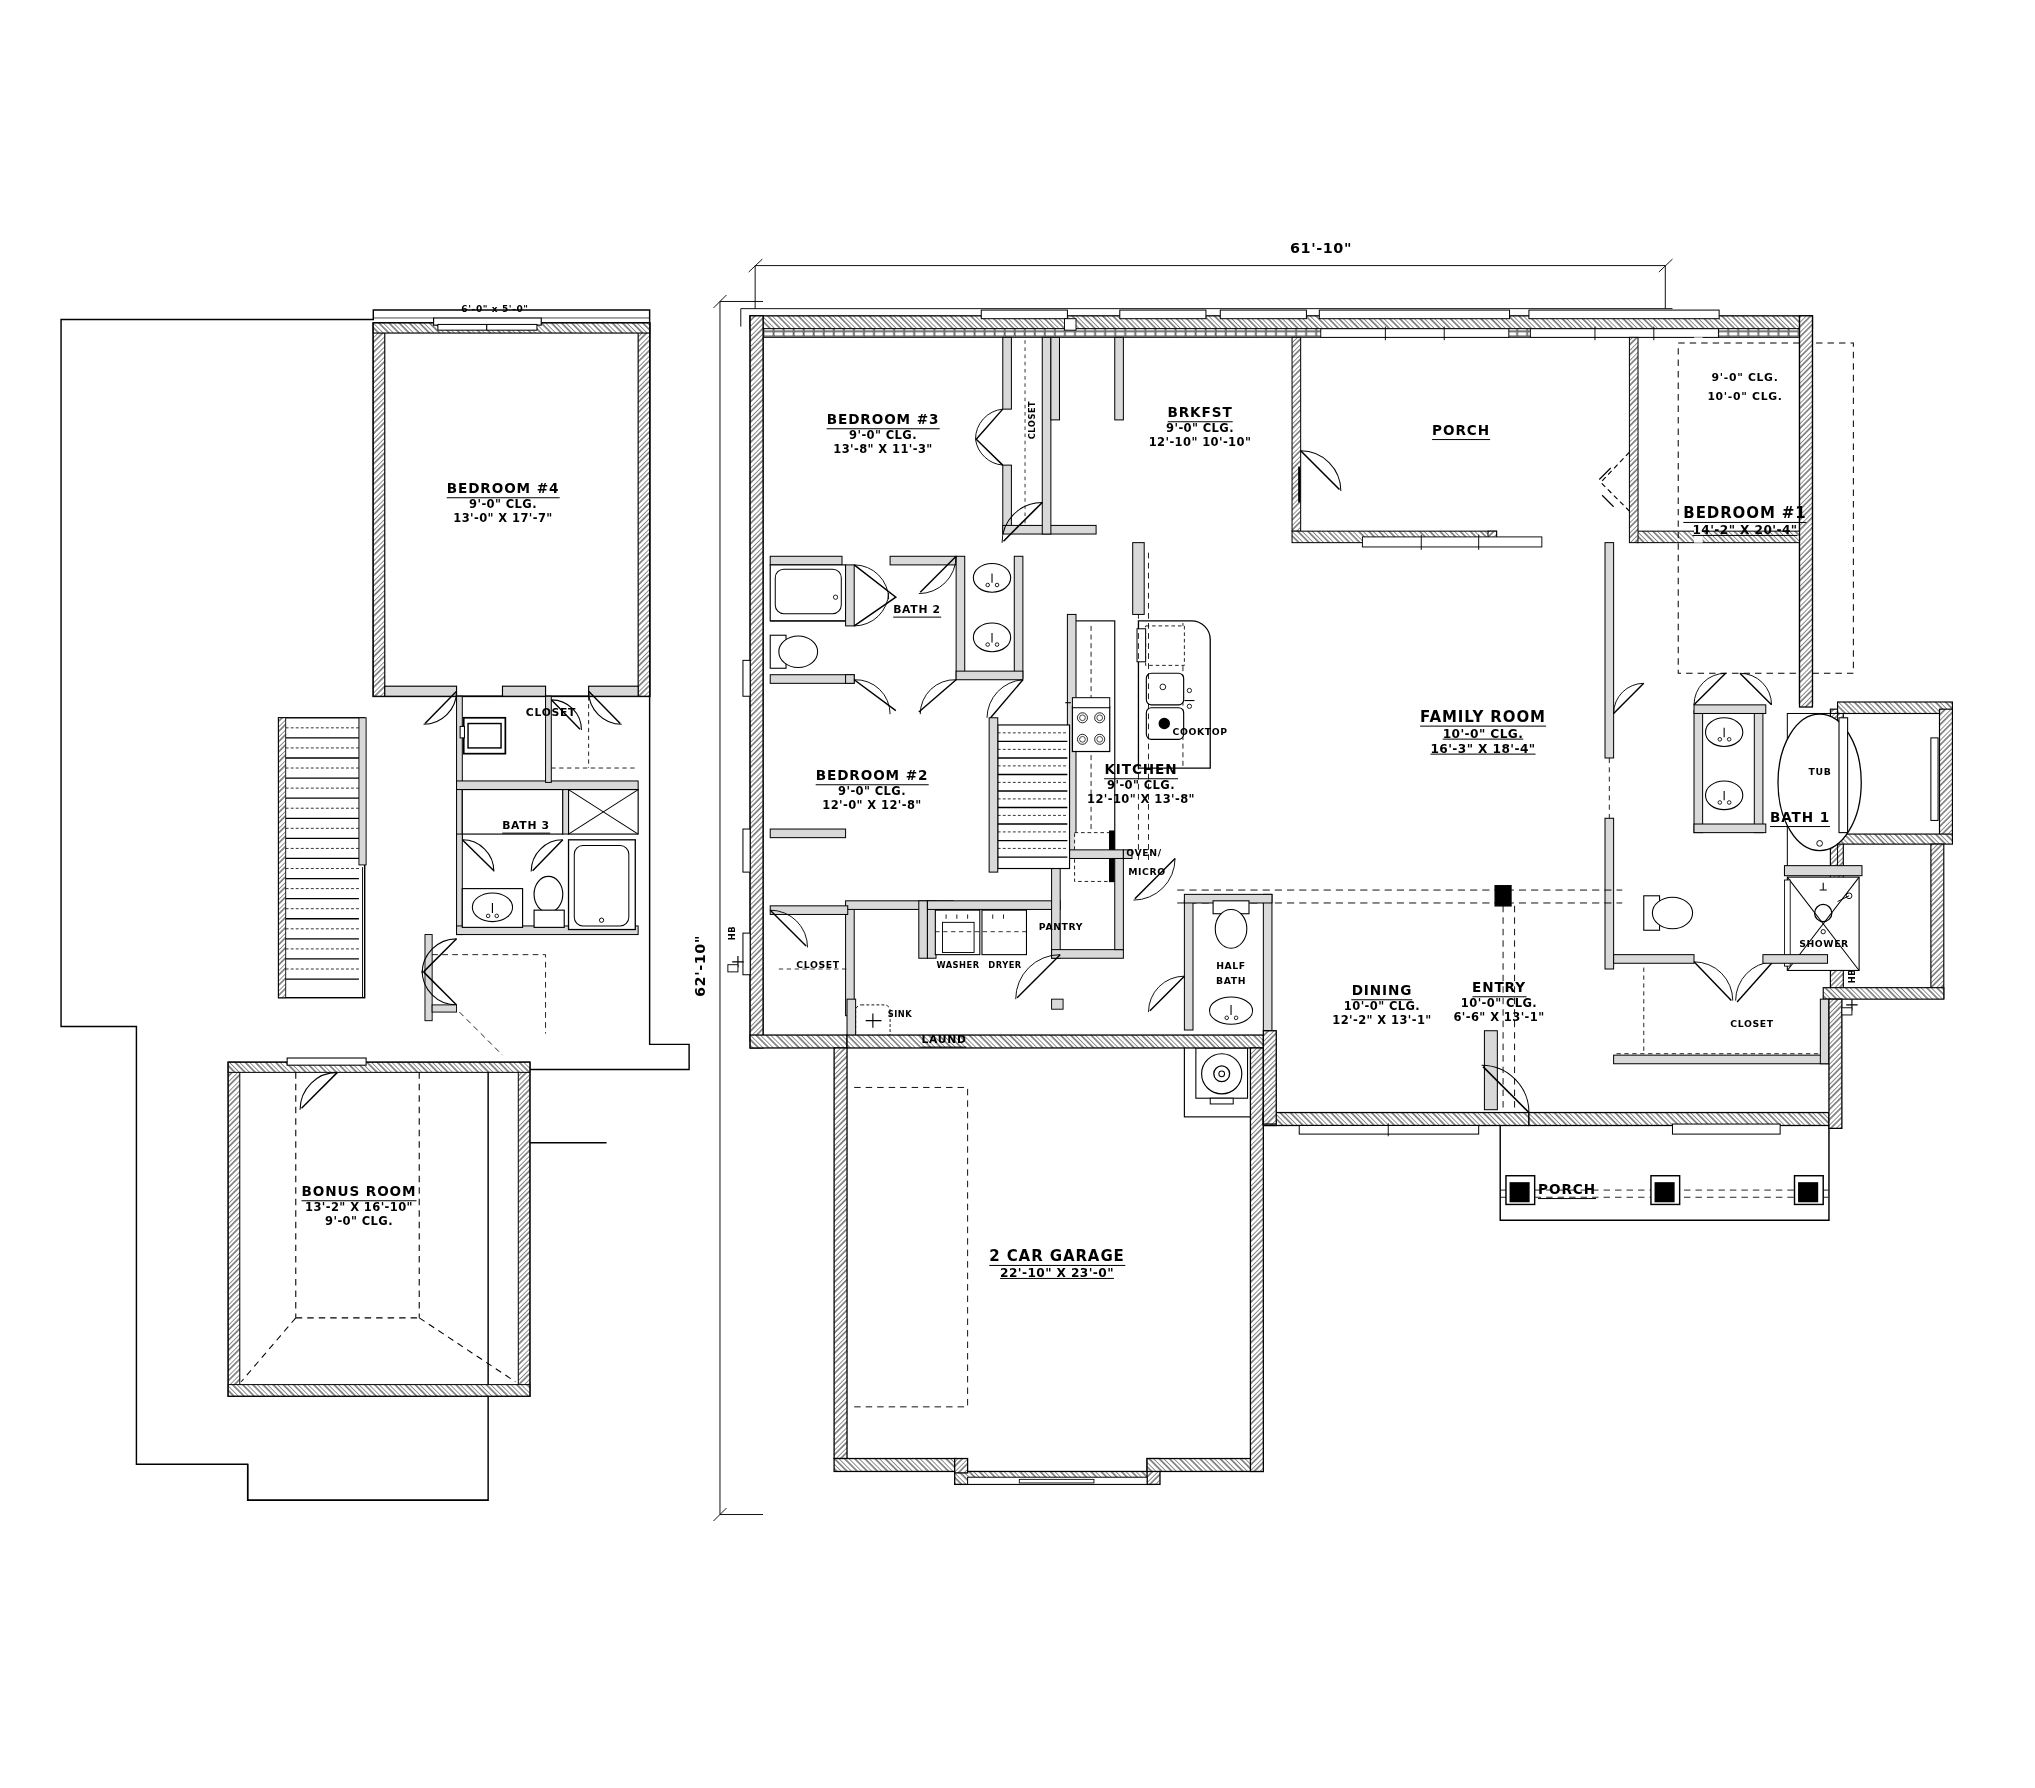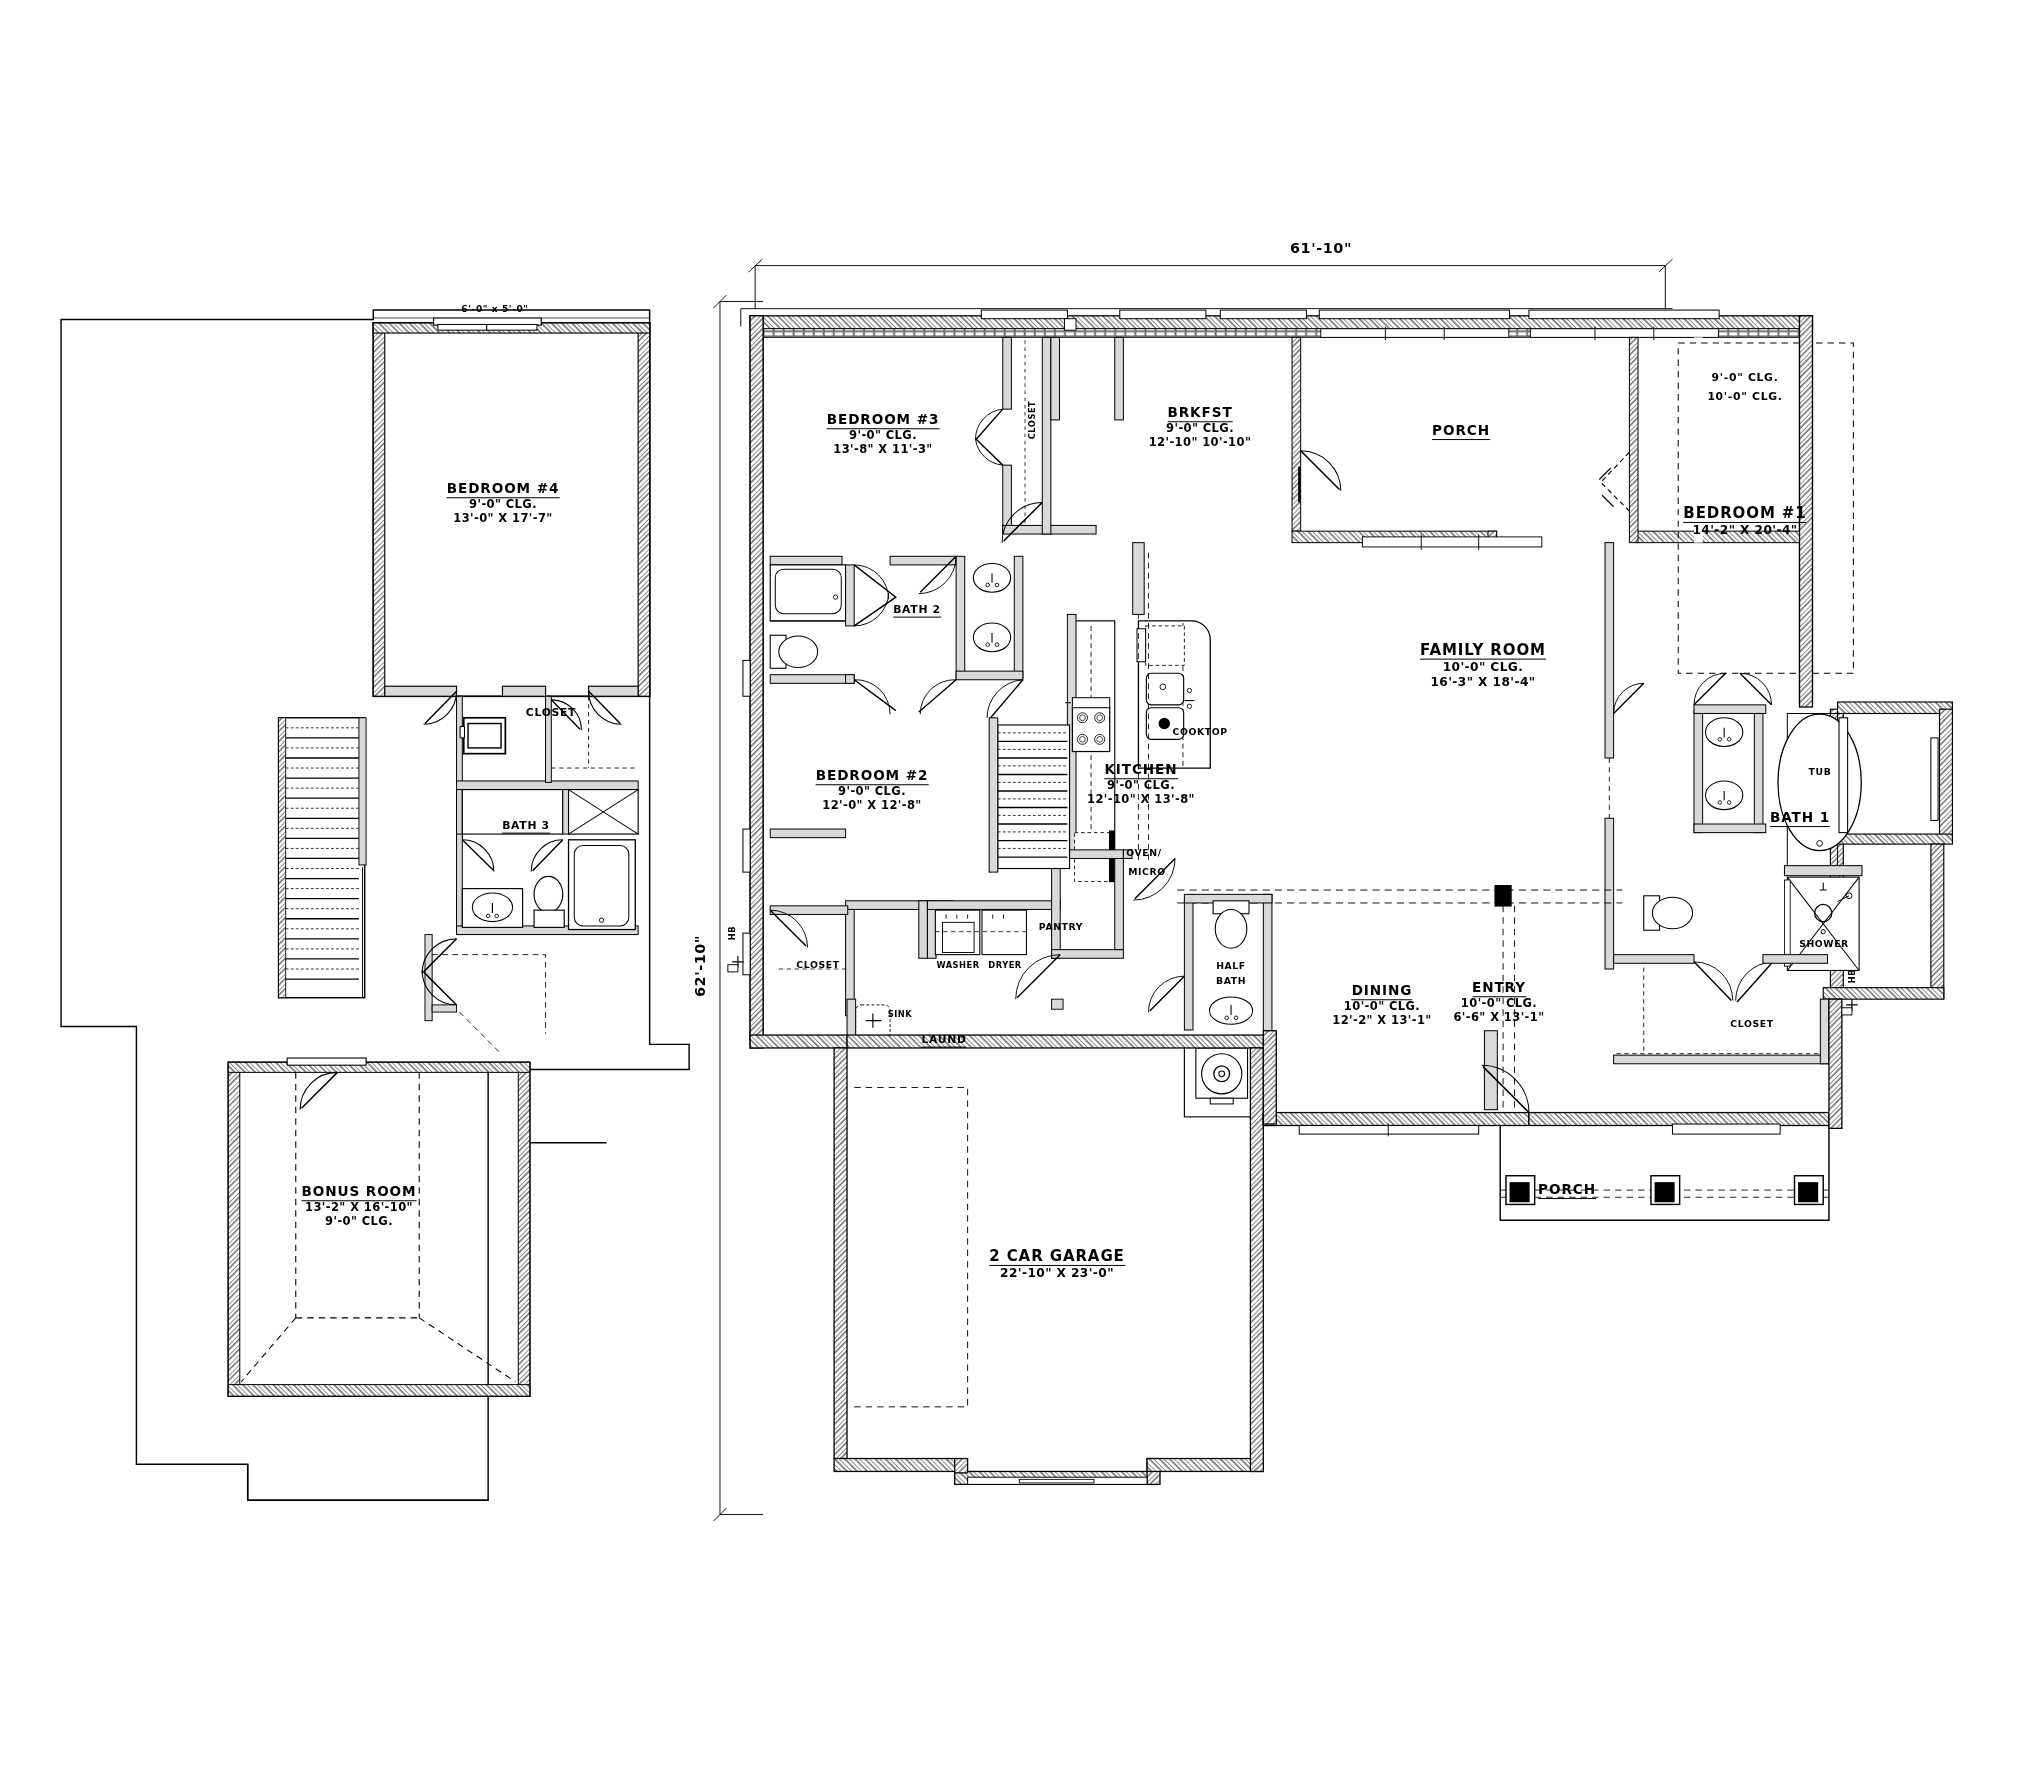--- a/index.html
+++ b/index.html
@@ -8,21 +8,21 @@
   #sheet{position:relative;width:2035px;height:1788px;background:#ffffff;overflow:hidden;}
   svg.plan{position:absolute;left:0;top:0;width:2035px;height:1788px;}
 
   
   .lbl{position:absolute;color:#000;white-space:nowrap;font-family:"DejaVu Sans",sans-serif;
        font-weight:700;letter-spacing:0.9px;transform:translate(-50%,-50%);text-align:center;}
   .lbl .nm{display:inline-block;border-bottom:1.8px solid #000;padding-bottom:0.7px;line-height:1.12;}
   .lbl .sub{display:block;line-height:1.2;font-weight:700;letter-spacing:0.4px;}
   .t-room{font-size:13.6px;}
   .t-room .sub{font-size:11.5px;}
-  .t-big{font-size:15px;}
+  .t-big{font-size:15px;text-decoration:underline;}
   .t-big .sub{font-size:12.2px;}
   .t-small{font-size:10.8px;letter-spacing:0.7px;}
   .t-tiny{font-size:9px;letter-spacing:0.6px;}
   .t-dim{font-size:14.4px;font-weight:700;letter-spacing:0.6px;}
   .t-fix{font-size:9.3px;letter-spacing:0.6px;font-weight:700;}
   .t-fix2{font-size:8.3px;letter-spacing:0.5px;font-weight:700;}
   .rot90{transform:translate(-50%,-50%) rotate(-90deg);}
   .noul .nm{border-bottom:none;}
 </style>
 </head>
@@ -628,21 +628,21 @@
 <div class="lbl t-big" style="left:1745px;top:521px;">
   <span class="nm">BEDROOM #1</span>
   <span class="sub">14'-2" X 20'-4"</span></div>
 
 <div class="lbl t-small" style="left:917px;top:610px;">
   <span class="nm">BATH 2</span></div>
 
 <div class="lbl t-fix noul" style="left:1152px;top:732px;margin-left:48px;">
   <span class="nm">COOKTOP</span></div>
 
-<div class="lbl t-big" style="left:1483px;top:665px;">
+<div class="lbl t-big" style="left:1483px;top:732px;">
   <span class="nm">FAMILY ROOM</span>
   <span class="sub">10'-0" CLG.</span>
   <span class="sub">16'-3" X 18'-4"</span></div>
 
 <div class="lbl t-fix noul" style="left:1820px;top:772px;">
   <span class="nm">TUB</span></div>
 
 <div class="lbl t-room" style="left:1800px;top:818px;">
   <span class="nm">BATH 1</span></div>
 

